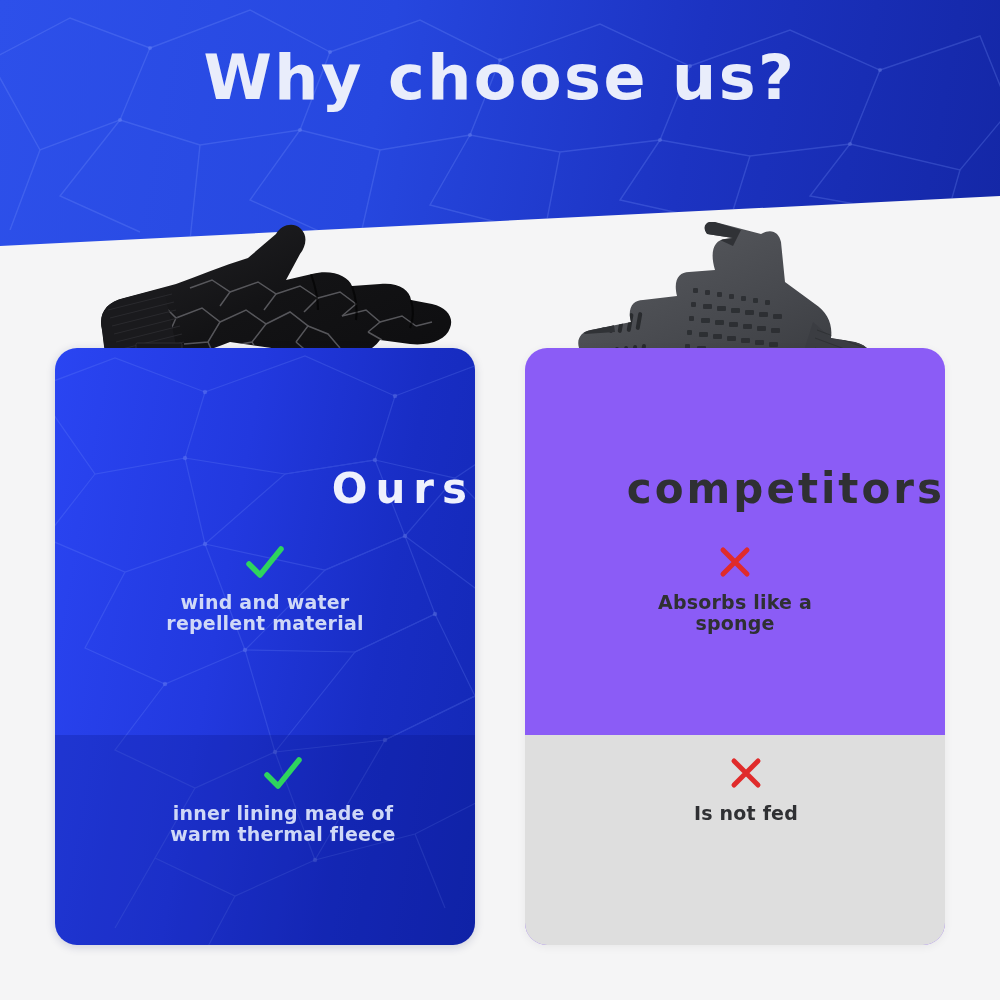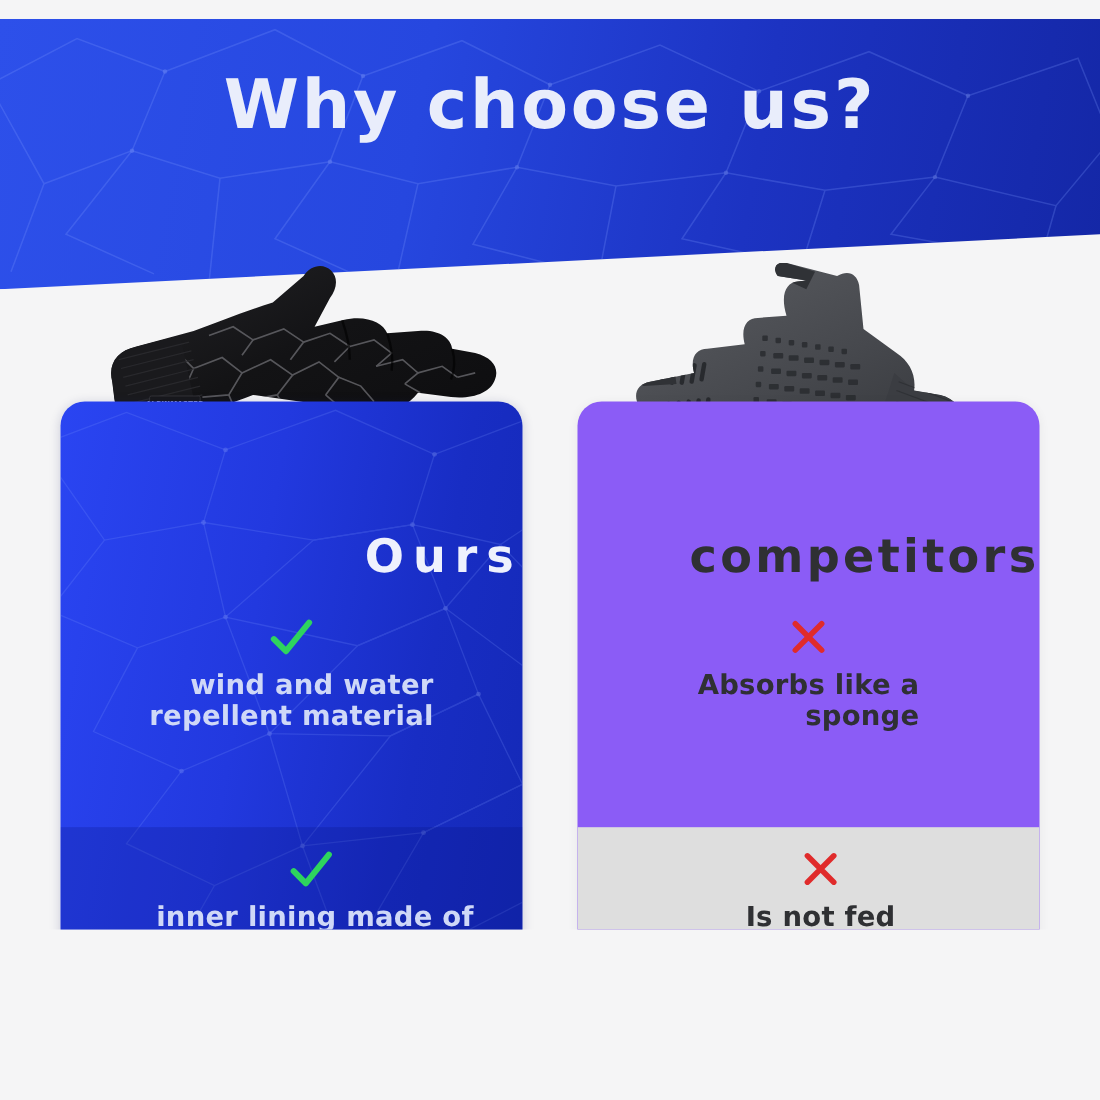--- a/index.html
+++ b/index.html
@@ -2,21 +2,21 @@
 <html><head>
 <meta charset="utf-8">
 <style>
   html,body{margin:0;padding:0;}
   body{
     width:1000px;height:1000px;overflow:hidden;
     background:#f5f5f6;
     font-family:"Liberation Sans", sans-serif;
     position:relative;
   }
-  .stage{position:absolute;inset:0;width:1000px;height:828px;overflow:hidden;margin-top:17px;}
+  .stage{position:absolute;inset:0;width:1000px;height:1000px;overflow:hidden;}
 
   
   .header{
     position:absolute;left:0;top:0;width:1000px;height:250px;
     overflow:hidden;
     -webkit-clip-path:polygon(0 0,100% 0,100% 196px,0 246px);
     clip-path:polygon(0 0,100% 0,100% 196px,0 246px);
   }
   .header-bg{
     position:absolute;inset:0;
@@ -69,22 +69,22 @@
   .row{
     flex:1 1 0;display:flex;flex-direction:column;
     align-items:center;justify-content:flex-start;
     padding-top:14px;box-sizing:border-box;position:relative;
   }
   .row-ours.alt{background:rgba(4,14,120,.22);padding-left:36px;}
   .row-comp.alt{background:#dedede;padding-left:22px;}
 
   .mark{height:48px;display:flex;align-items:center;justify-content:center;}
   .feat-text{
-    margin-top:6px;text-align:right;line-height:1.13;
-    font-size:25px;font-weight:700;
+    margin-top:6px;text-align:center;line-height:1.13;
+    font-size:19px;font-weight:700;
     font-family:"DejaVu Sans","Liberation Sans",sans-serif;
     padding:0 26px;
   }
   .text-ours{color:#cfd8f7;letter-spacing:.2px;}
   .text-comp{color:#2f3033;letter-spacing:.2px;}
 </style>
 </head>
 <body>
 
 <div class="stage">

